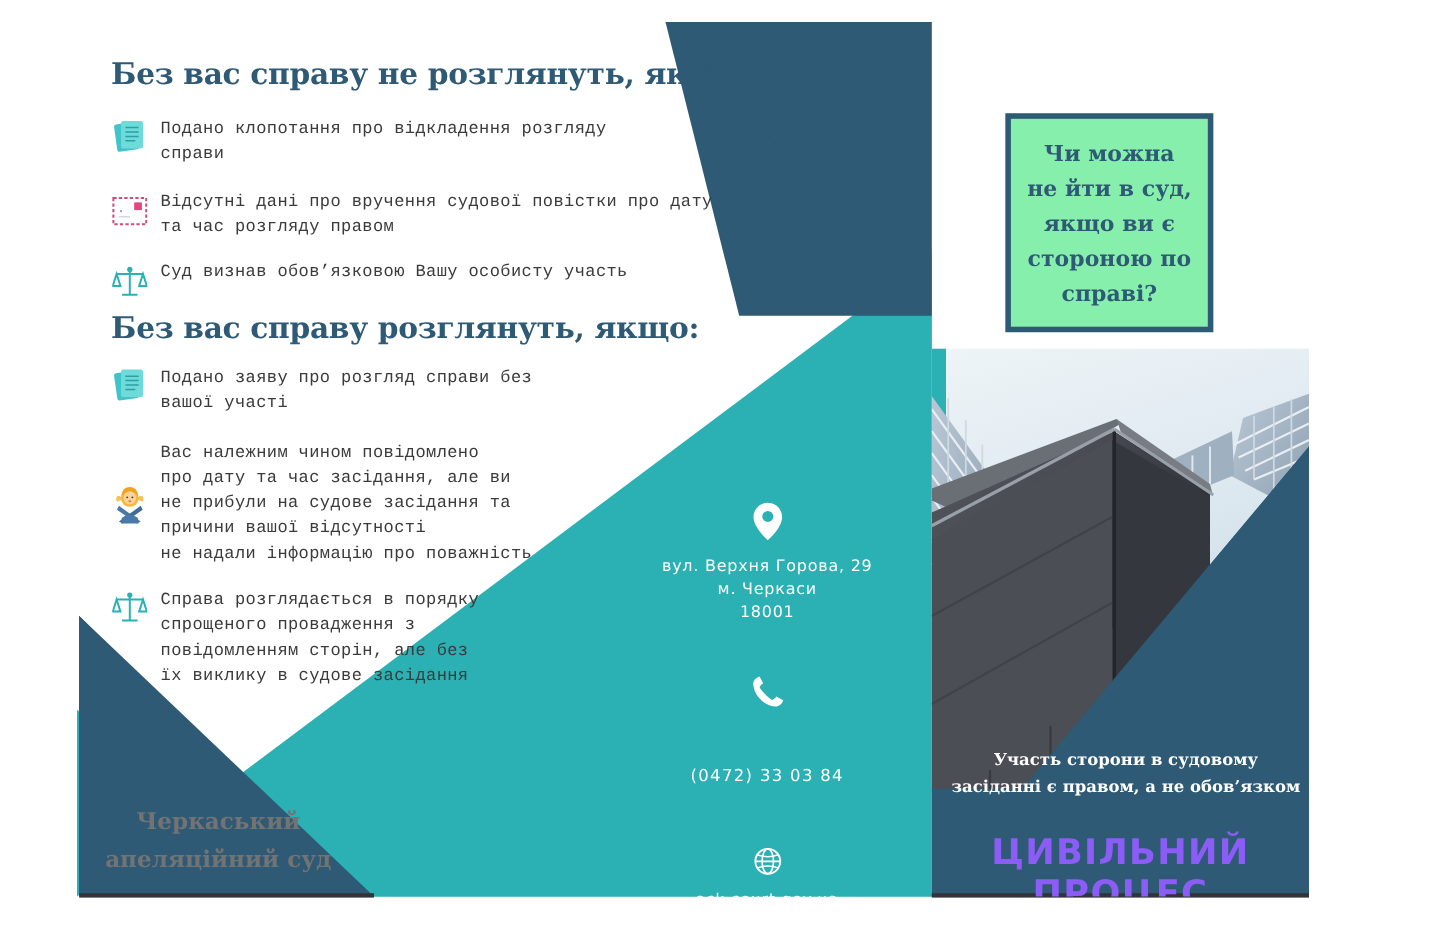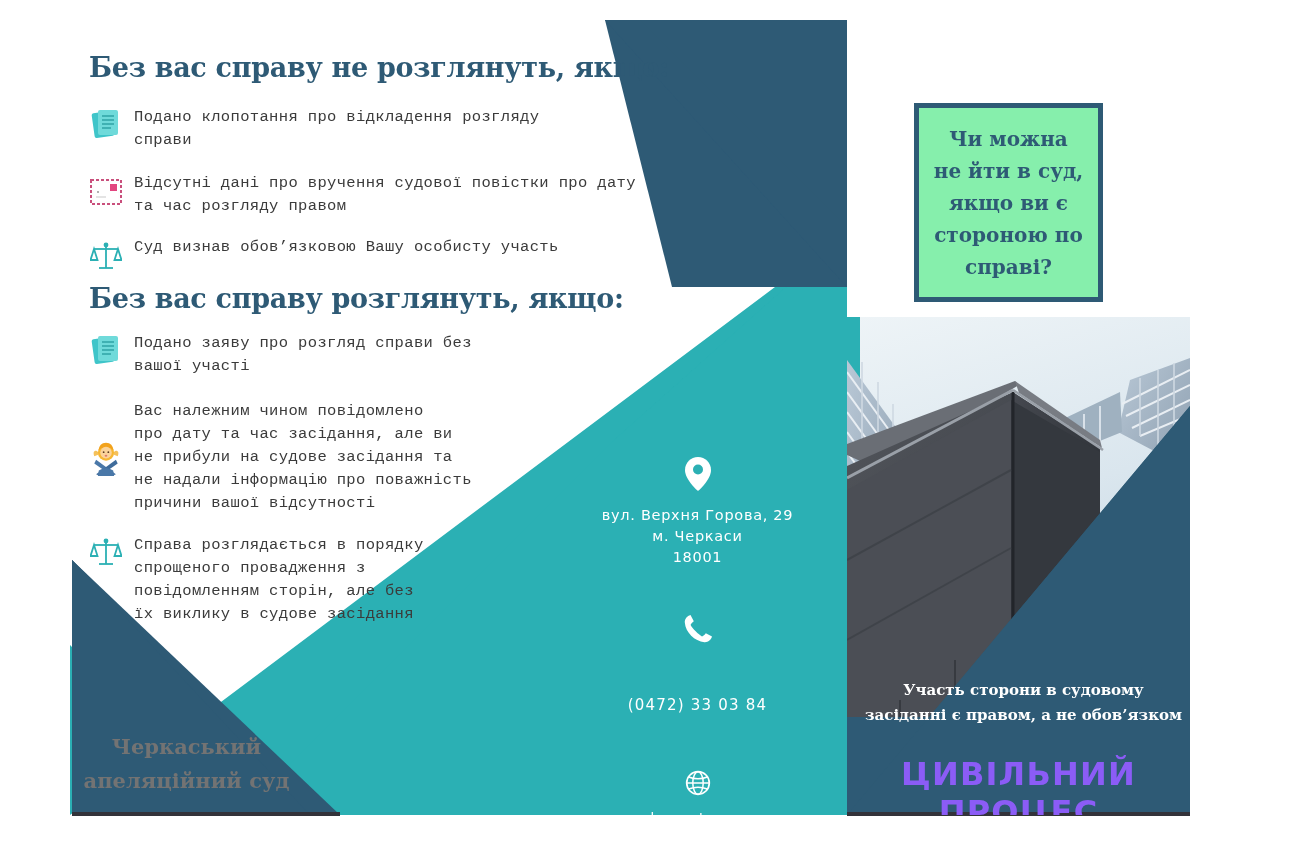--- a/index.html
+++ b/index.html
@@ -1,20 +1,20 @@
 <!DOCTYPE html>
 <html><head>
 <meta charset="utf-8">
 <style>
   html,body{margin:0;padding:0;background:#ffffff;}
   body{width:1302px;height:855px;overflow:hidden;font-family:"DejaVu Sans",sans-serif;}
   #stage{position:relative;width:1302px;height:855px;background:#fff;}
 
   
-  #left-panel{position:absolute;left:4px;top:0;width:610px;height:644px;}
+  #left-panel{position:absolute;left:16px;top:0;width:610px;height:644px;}
   .heading{
     position:absolute;
     font-family:"DejaVu Serif",serif;
     font-weight:bold;
     color:#2e5a75;
     font-size:27px;
     letter-spacing:-0.3px;
     white-space:nowrap;
   }
   #heading-1{left:85px;top:52px;}
@@ -309,22 +309,22 @@
           <ellipse cx="20" cy="14" rx="6.4" ry="6.6" fill="#fbd39a"></ellipse>
           <circle cx="17.4" cy="13.5" r="1" fill="#5a3b20"></circle>
           <circle cx="22.6" cy="13.5" r="1" fill="#5a3b20"></circle>
           <ellipse cx="20" cy="17.4" rx="1.5" ry="1.1" fill="#e07a6a"></ellipse>
         </svg>
       </span>
       <span class="bullet-text">
         <div>Вас належним чином повідомлено</div>
         <div>про дату та час засідання, але ви</div>
         <div>не прибули на судове засідання та</div>
+        <div>причини вашої відсутності</div>
         <div>не надали інформацію про поважність</div>
-        <div>причини вашої відсутності</div>
       </span>
     </div>
 
     <div class="bullet-row" id="b6">
       <span class="bullet-icon">
         <svg width="32" height="32" viewBox="0 0 32 32">
           <g fill="none" stroke="#2bb0b4" stroke-width="1.8">
             <line x1="16" y1="5" x2="16" y2="28"></line>
             <line x1="4" y1="9" x2="28" y2="9"></line>
             <path d="M4 9 L0.5 20 L7.5 20 Z"></path>

